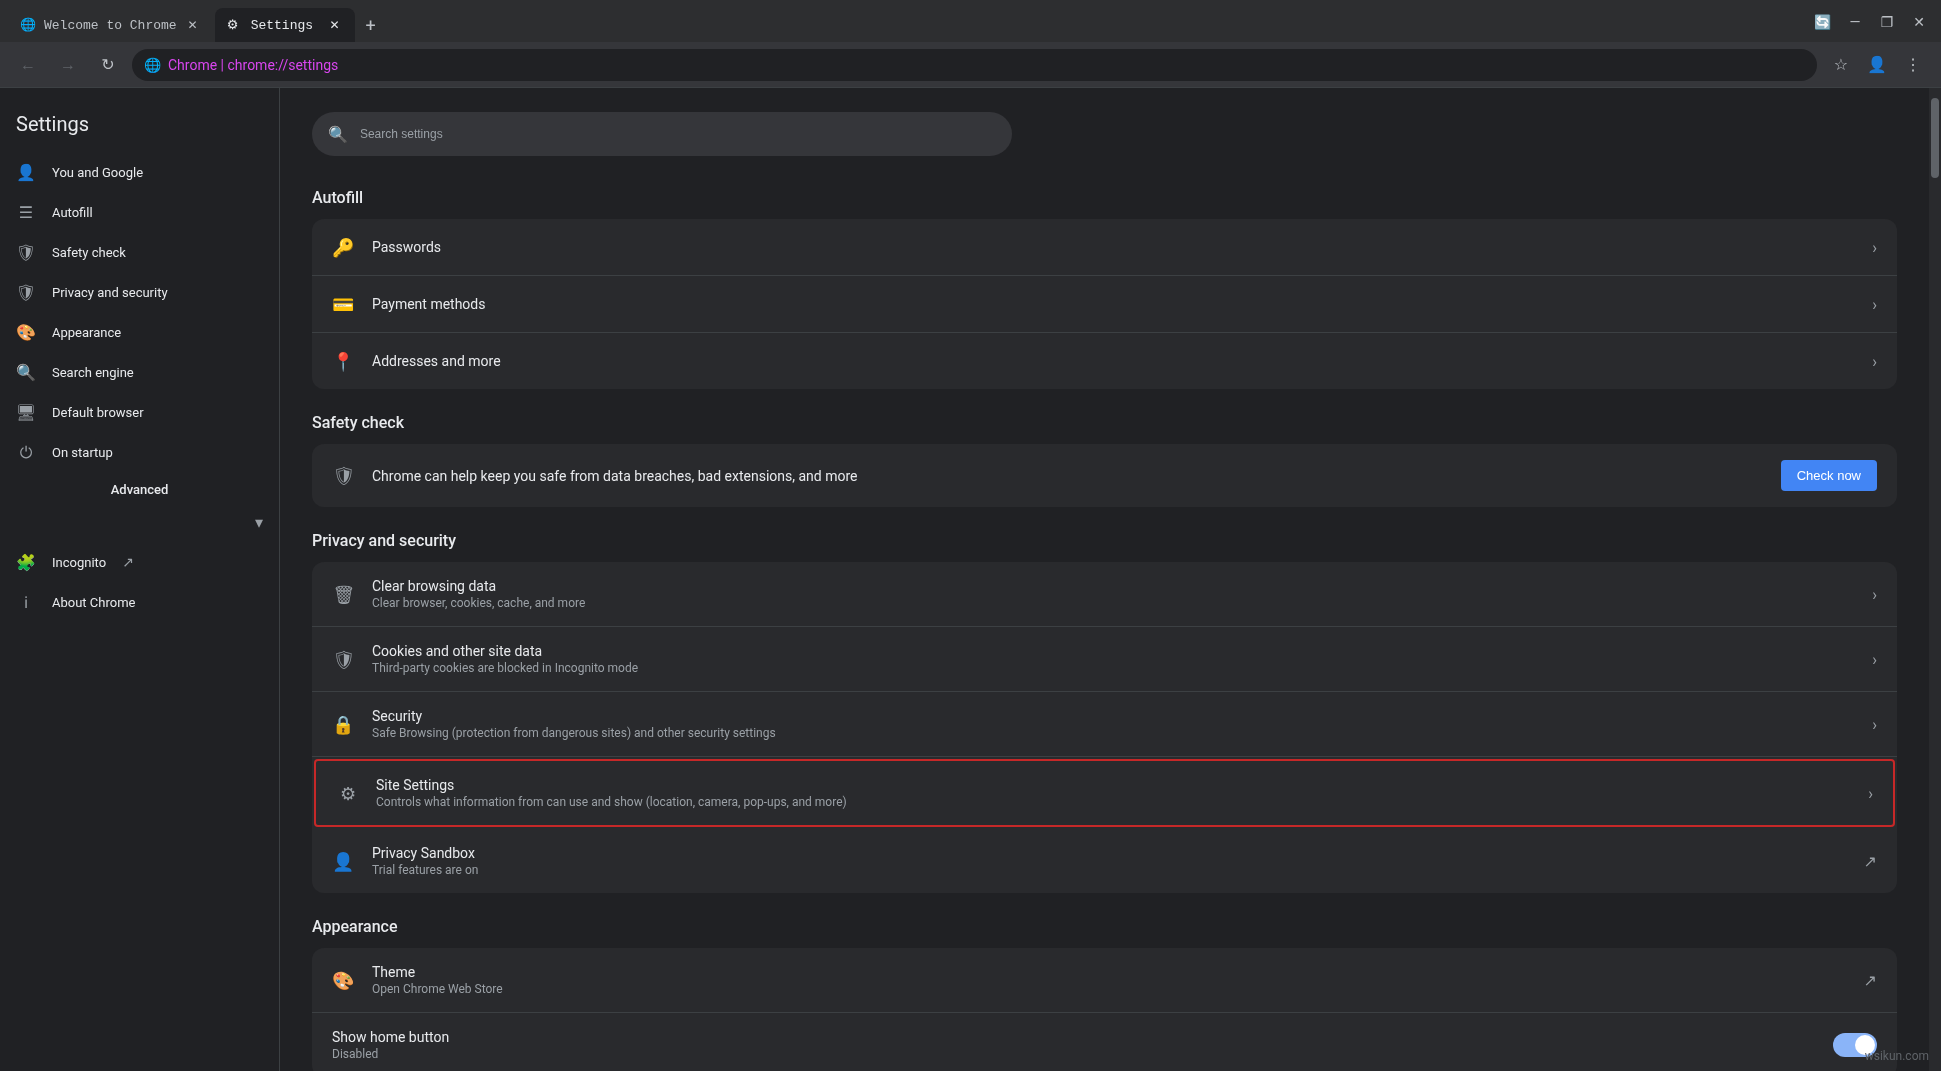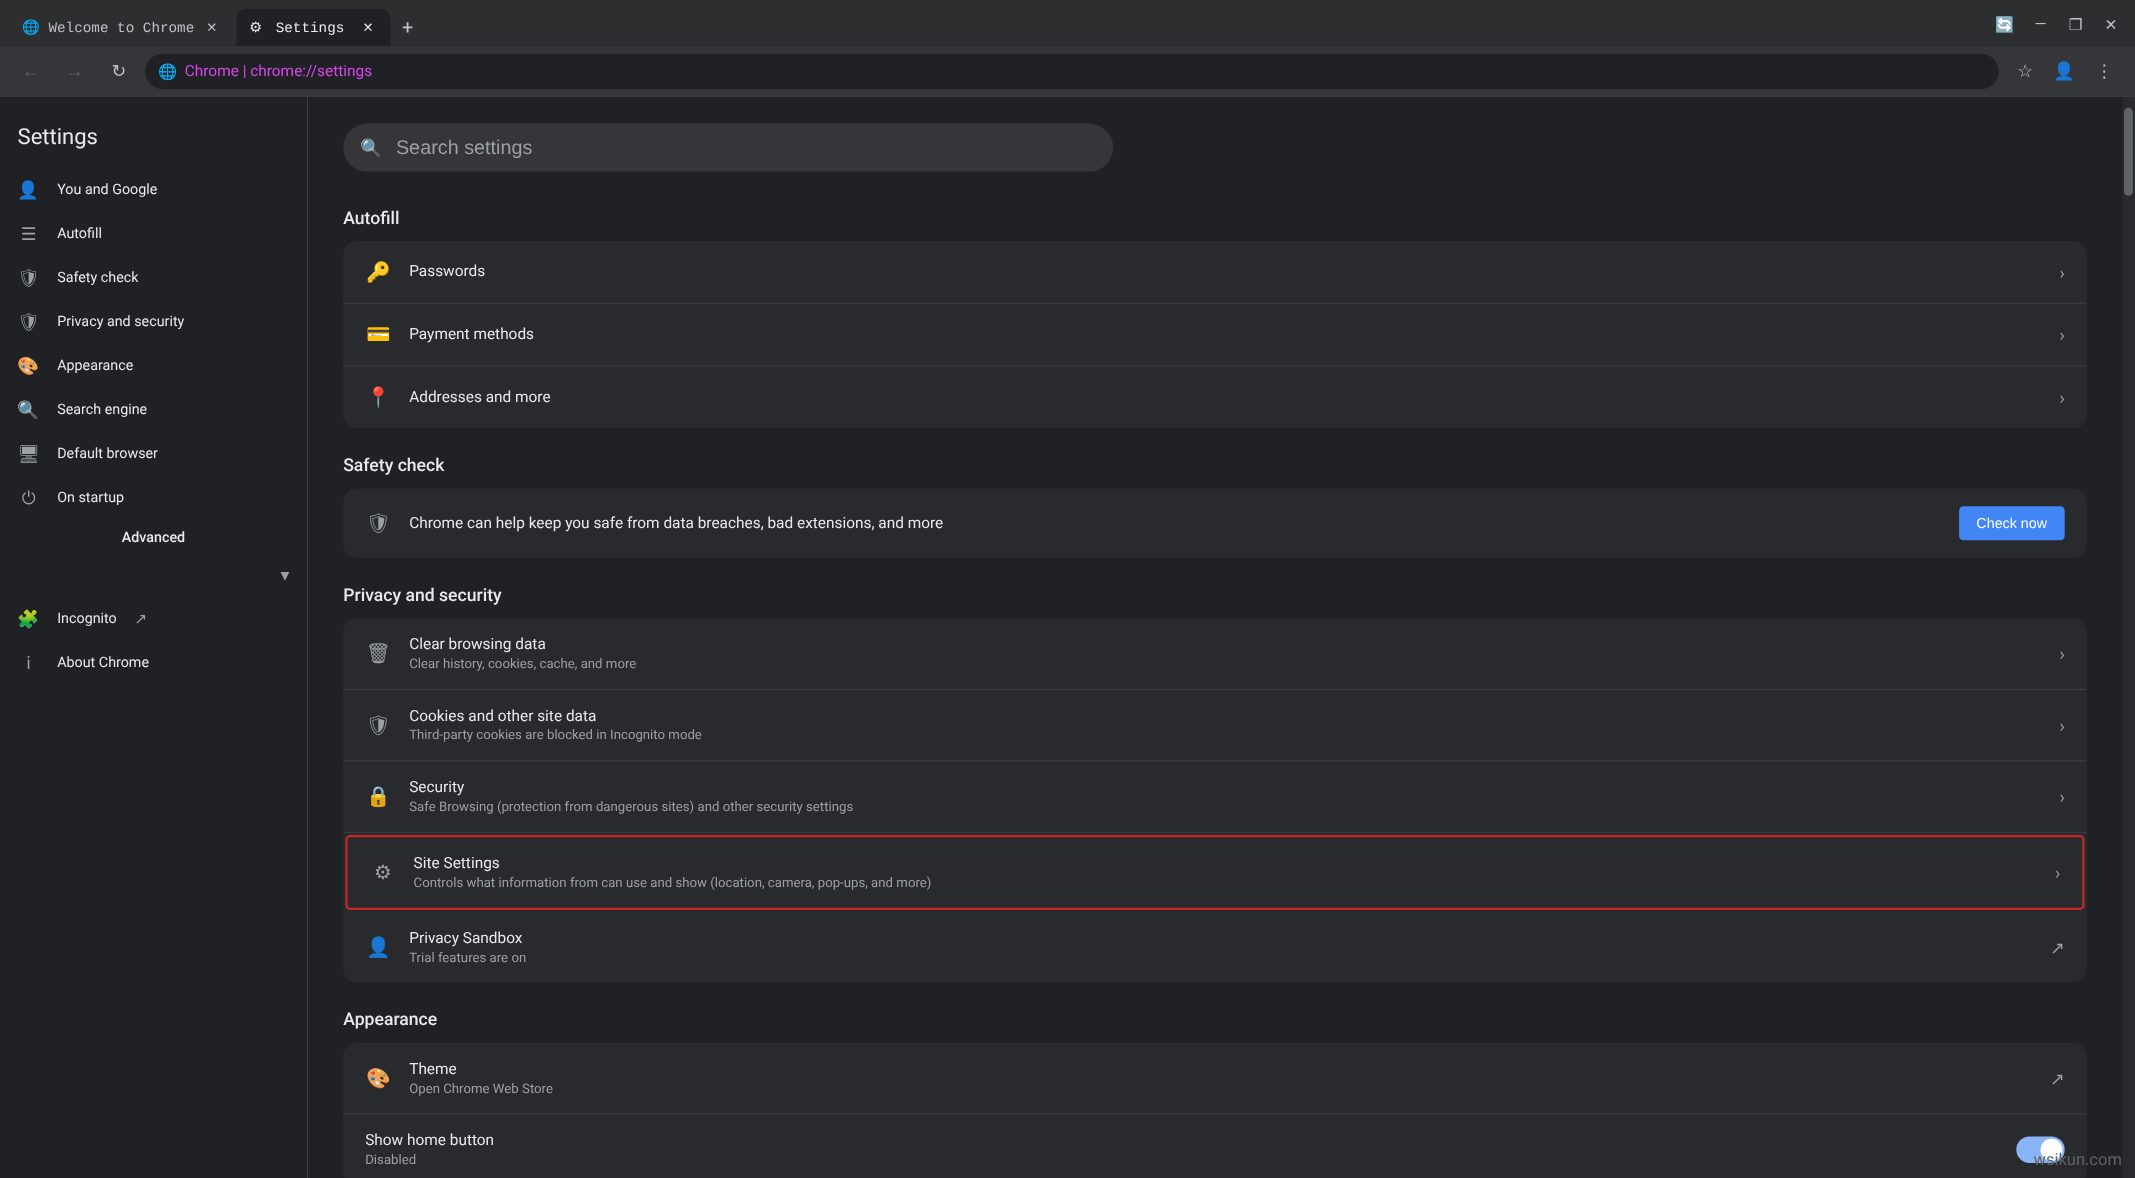--- a/index.html
+++ b/index.html
@@ -287,21 +287,21 @@
       max-width: 700px;
     }
 
     .search-icon { color: #9aa0a6; font-size: 16px; }
 
     .search-input {
       background: transparent;
       border: none;
       outline: none;
       color: #eab308;
-      font-size: 18px;
+      font-size: 12px;
       flex: 1;
     }
 
     .search-input::placeholder { color: #9aa0a6; }
 
     
     .settings-card {
       background: #292a2d;
       border-radius: 12px;
       margin-bottom: 8px;
@@ -429,21 +429,21 @@
     
     .site-settings-highlighted {
       border: 2px solid #c62828 !important;
       border-radius: 4px;
     }
 
     .watermark {
       position: fixed;
       bottom: 8px;
       right: 12px;
-      font-size: 15px;
+      font-size: 12px;
       color: #5f6368;
       z-index: 999;
     }
   </style>
 </head>
 <body>
 
 <div class="browser-frame">
 
   <div class="tab-bar">
@@ -584,21 +584,21 @@
         <button class="check-now-btn">Check now</button>
       </div>
 
       <div class="section-title">Privacy and security</div>
       <div class="settings-card">
 
         <div class="settings-row">
           <span class="settings-row-icon">🗑</span>
           <div class="settings-row-content">
             <div class="settings-row-title">Clear browsing data</div>
-            <div class="settings-row-subtitle">Clear history, cookies, cache, and more</div>
+            <div class="settings-row-subtitle">Clear browser, cookies, cache, and more</div>
           </div>
           <span class="settings-row-arrow">›</span>
         </div>
 
         <div class="settings-row">
           <span class="settings-row-icon">🛡</span>
           <div class="settings-row-content">
             <div class="settings-row-title">Cookies and other site data</div>
             <div class="settings-row-subtitle">Third-party cookies are blocked in Incognito mode</div>
           </div>

